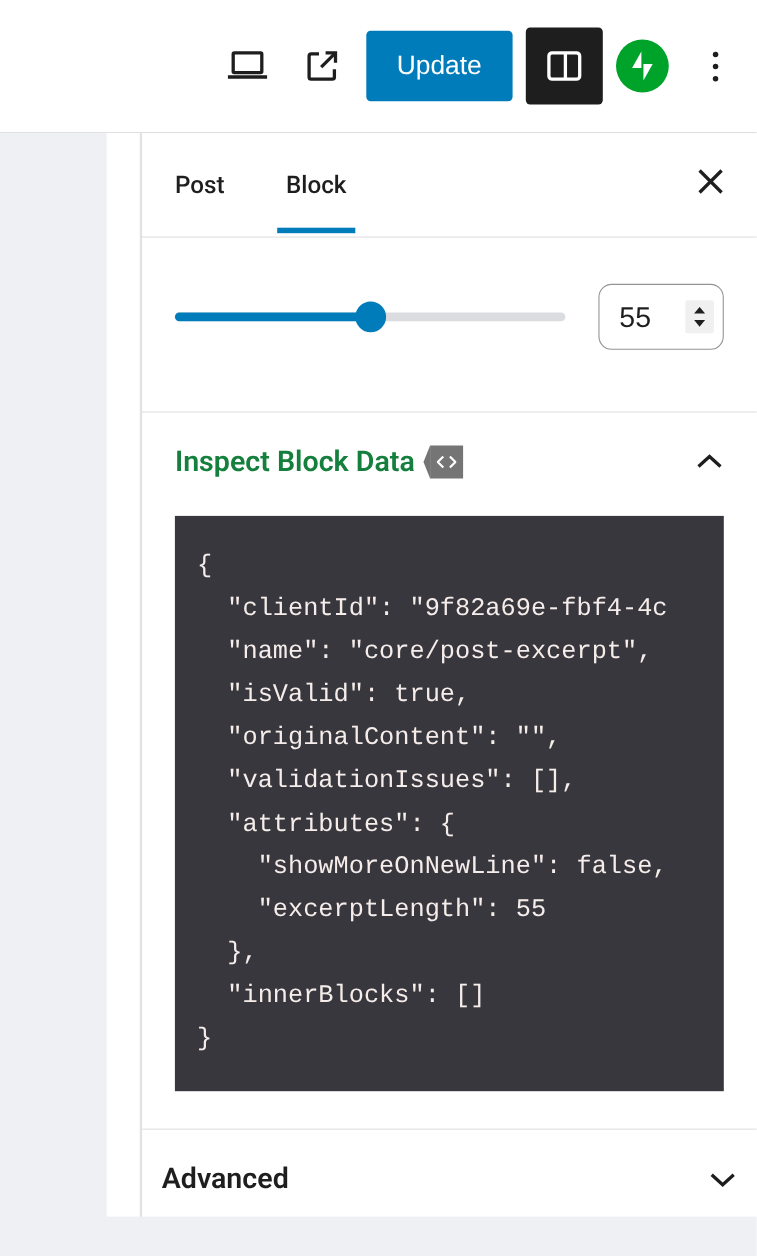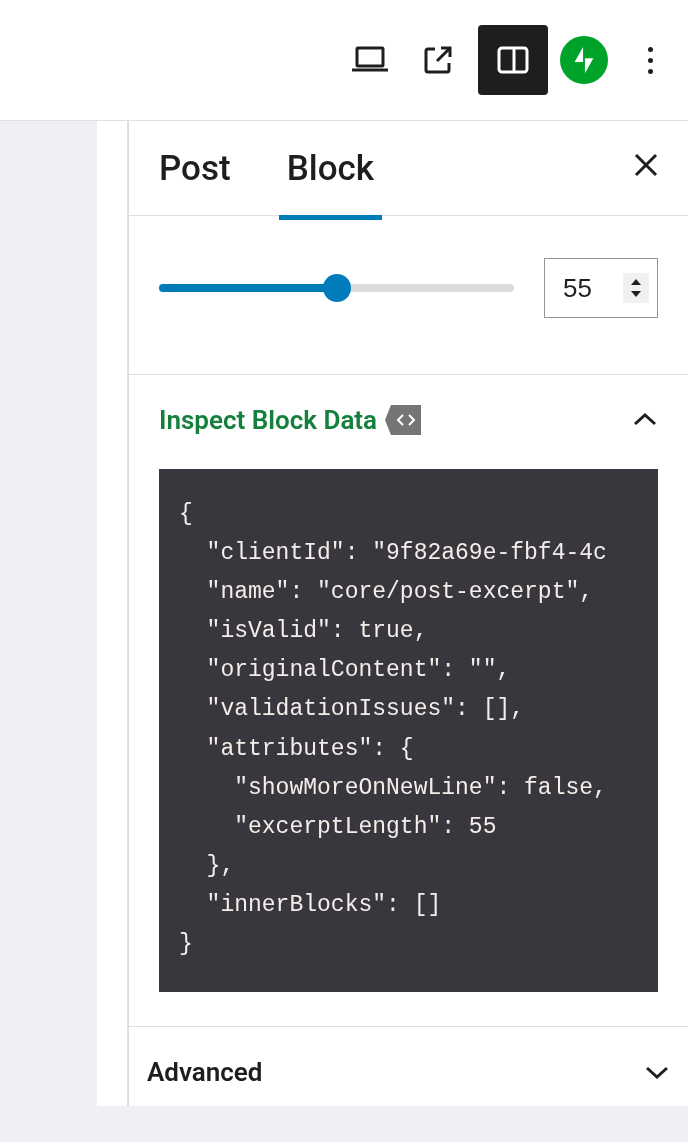--- a/index.html
+++ b/index.html
@@ -107,21 +107,21 @@
 
   
   .tabs {
     display: flex;
     align-items: center;
     height: 94px;
     padding: 0 30px;
     position: relative;
   }
   .tab {
-    font-size: 35px;
+    font-size: 22px;
     color: #1e1e1e;
     padding: 30px 16px 30px 0;
     margin-right: 40px;
     cursor: pointer;
     font-weight: 500;
   }
   .tab.active {
     position: relative;
   }
   .tab.active::after {
@@ -183,21 +183,21 @@
     background: #007cba;
     border-radius: 50%;
     left: 50%;
     transform: translateX(-50%);
     cursor: grab;
   }
   .number-input-wrap {
     display: flex;
     align-items: center;
     border: 1px solid #949494;
-    border-radius: 0;
+    border-radius: 12px;
     height: 60px;
     padding: 0 8px 0 18px;
   }
   .number-input {
     border: none;
     font-size: 26px;
     width: 60px;
     outline: none;
     color: #1e1e1e;
     background: transparent;
@@ -289,20 +289,21 @@
       <line x1="0" y1="24" x2="36" y2="24" stroke="#1e1e1e" stroke-width="3"></line>
     </svg>
   </div>
   <div class="icon-btn">
     <svg width="32" height="32" viewBox="0 0 32 32" fill="none">
       <path d="M13 5H6a2 2 0 0 0-2 2v19a2 2 0 0 0 2 2h19a2 2 0 0 0 2-2v-7" stroke="#1e1e1e" stroke-width="3" fill="none"></path>
       <path d="M19 4h9v9" stroke="#1e1e1e" stroke-width="3" fill="none"></path>
       <line x1="28" y1="4" x2="15" y2="17" stroke="#1e1e1e" stroke-width="3"></line>
     </svg>
   </div>
+  <button class="update-btn">Update</button>
   <div class="sidebar-toggle">
     <svg width="36" height="36" viewBox="0 0 36 36" fill="none">
       <rect x="4" y="6" width="28" height="24" rx="3" stroke="#fff" stroke-width="3"></rect>
       <line x1="19" y1="6" x2="19" y2="30" stroke="#fff" stroke-width="3"></line>
     </svg>
   </div>
   <div class="jetpack-btn">
     <svg width="30" height="30" viewBox="0 0 32 32">
       <polygon points="15,2 15,18 6,18" fill="#fff"></polygon>
       <polygon points="17,30 17,14 26,14" fill="#fff"></polygon>

